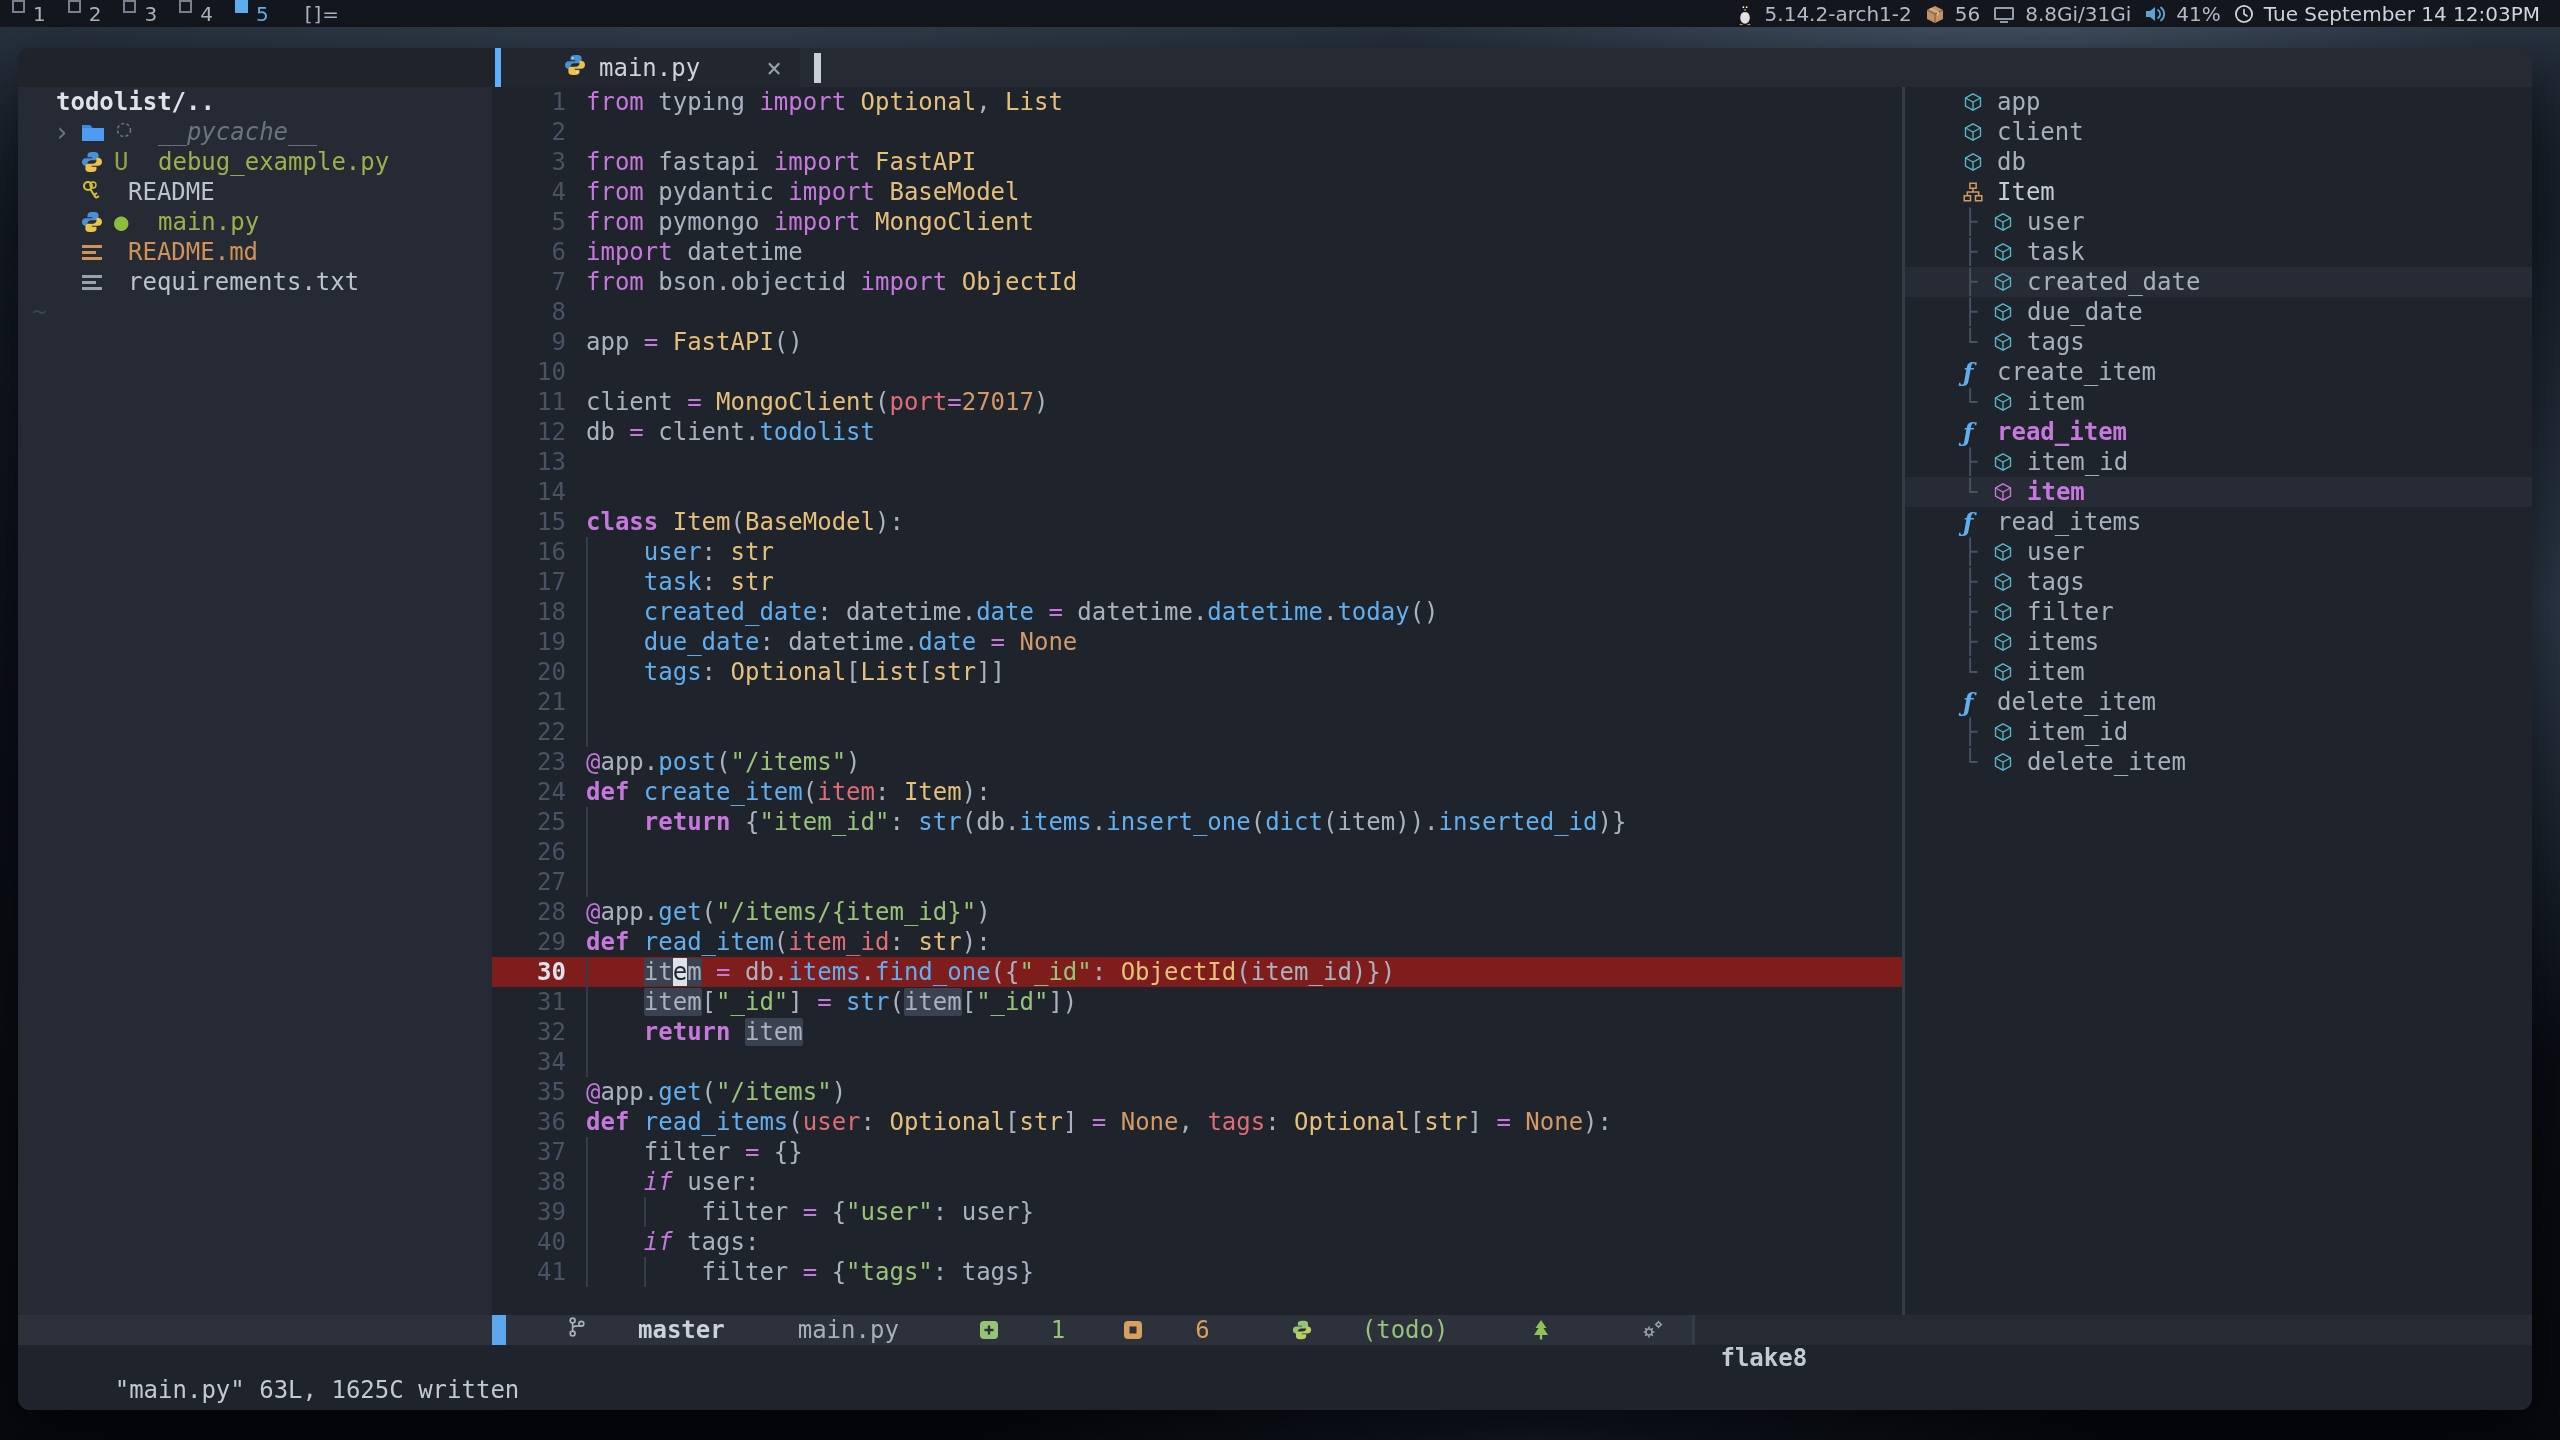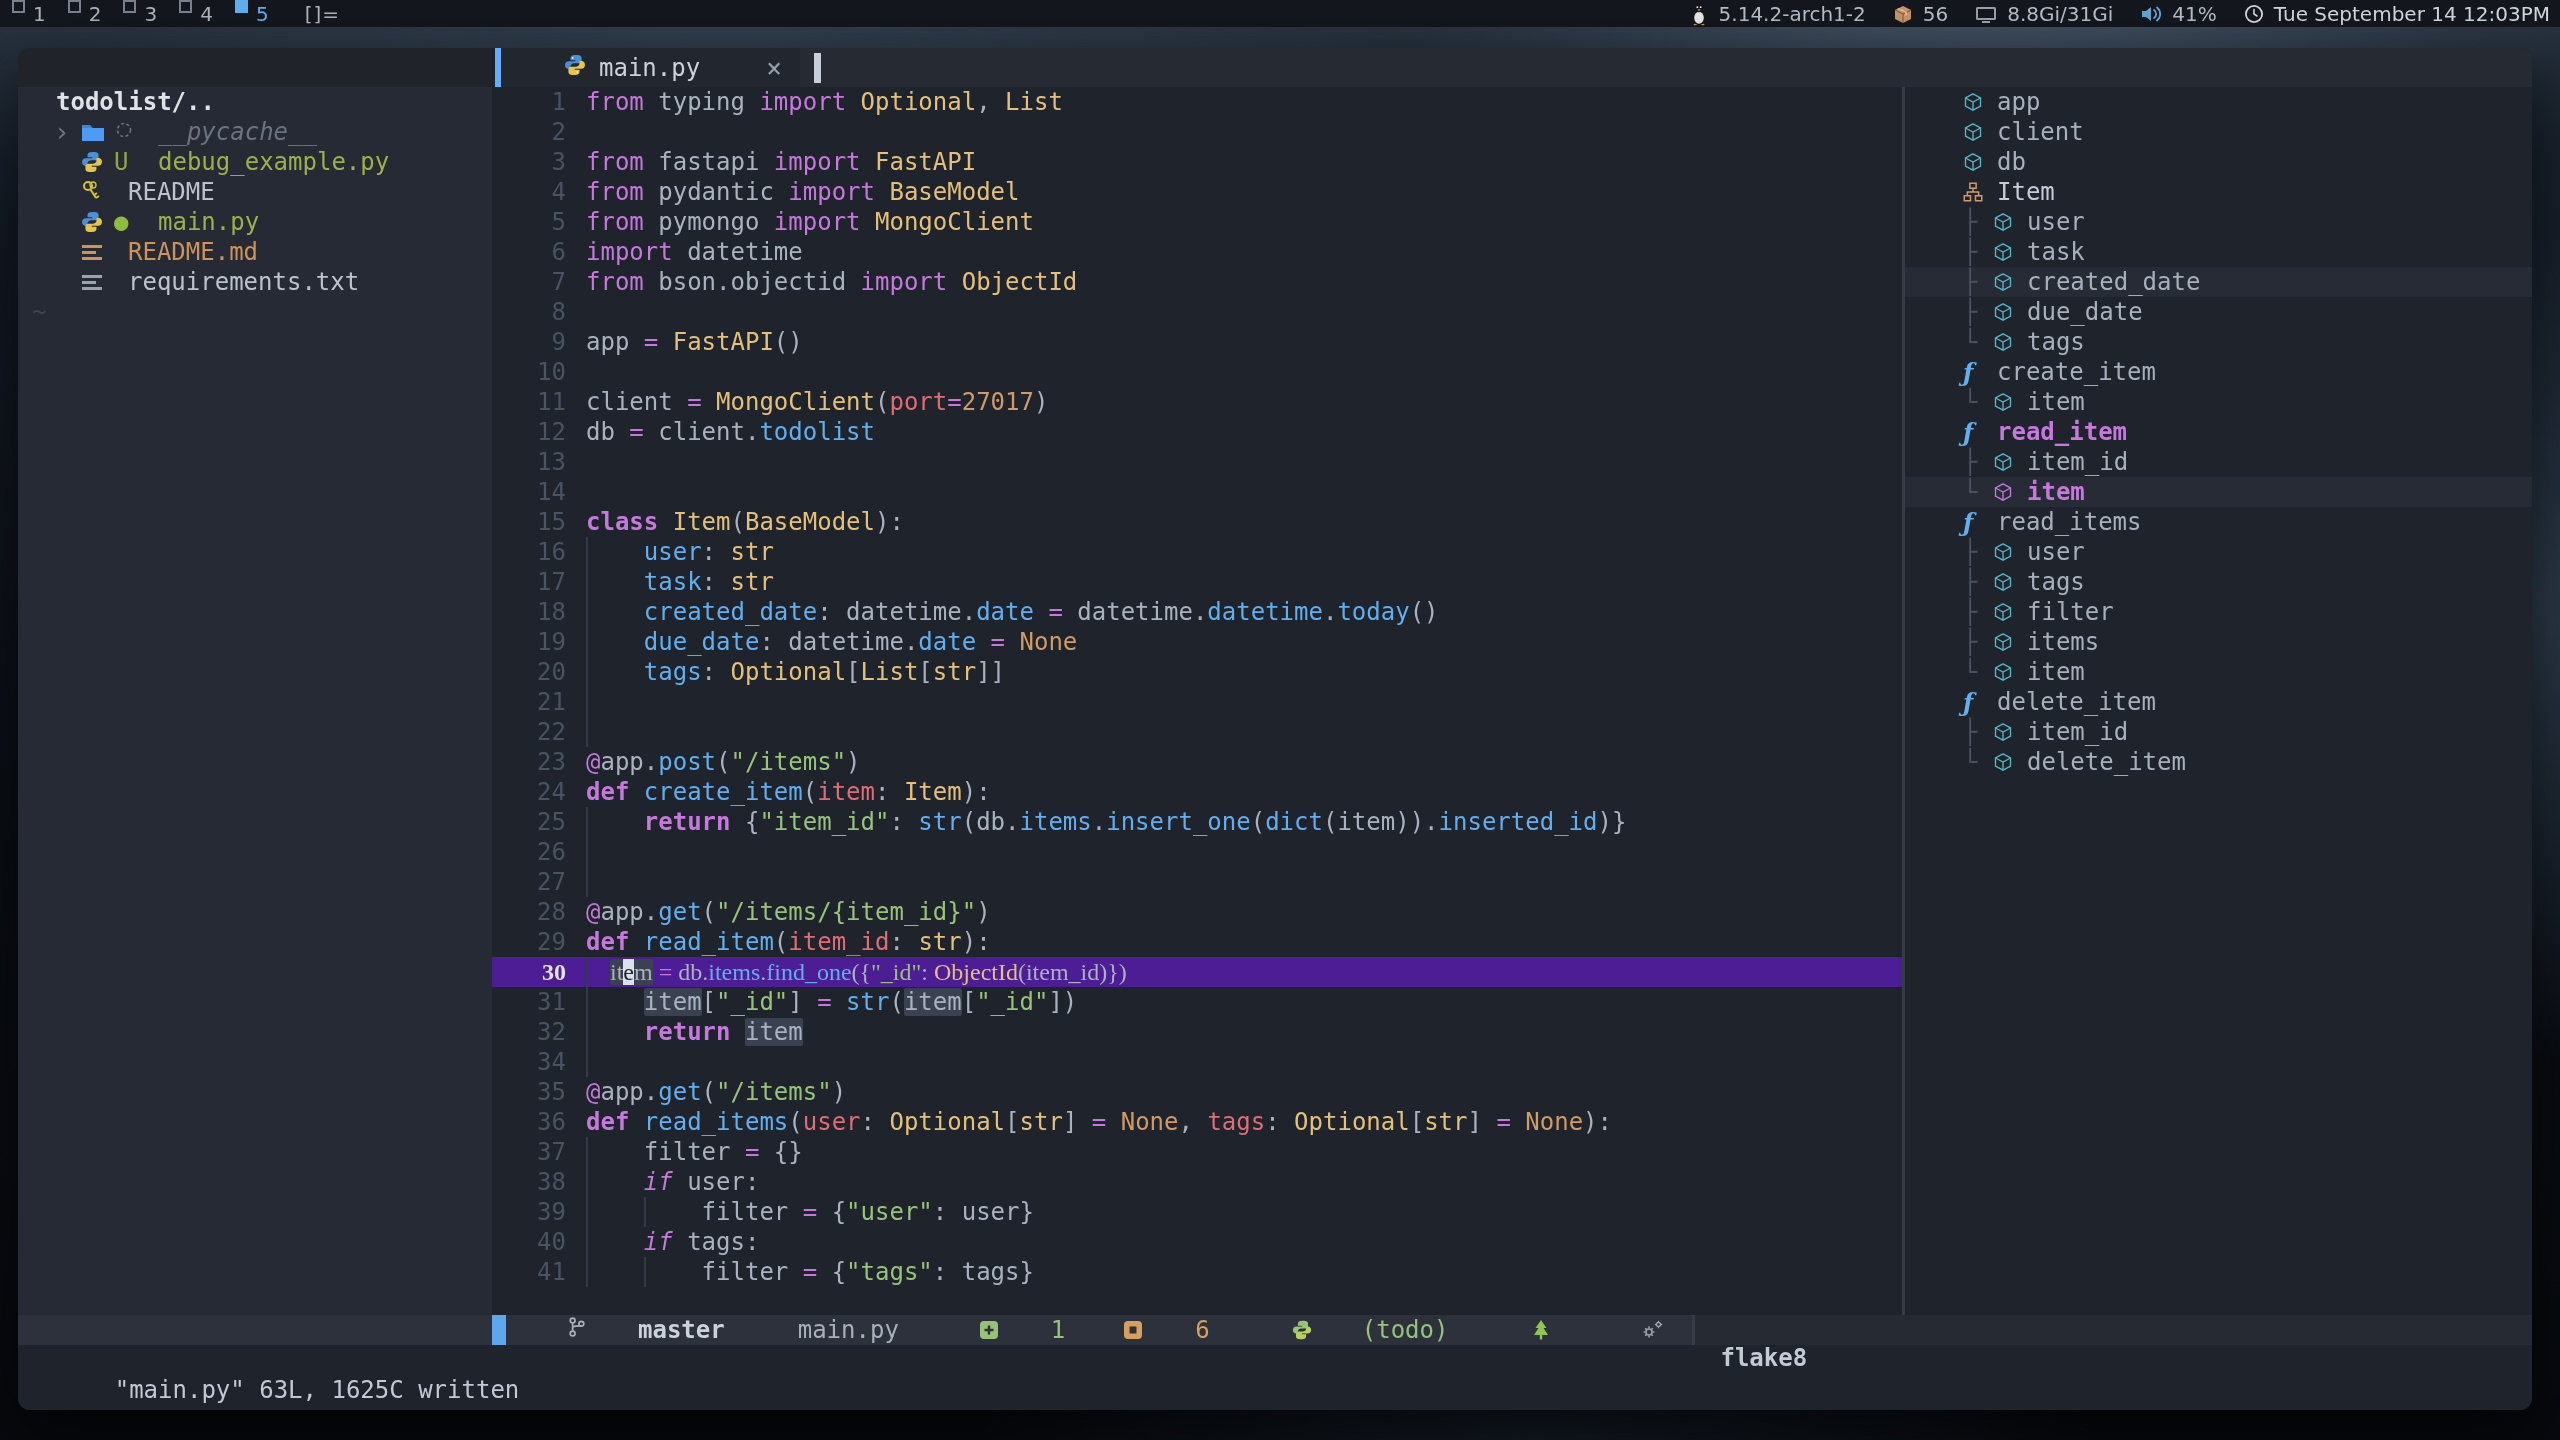--- a/index.html
+++ b/index.html
@@ -14,21 +14,21 @@
   }
   
   #topbar{position:absolute;left:0;top:0;width:2560px;height:27px;background:#14171e;
     display:flex;align-items:center;font-family:"DejaVu Sans",sans-serif;font-size:20px;color:#aeb6c0;}
   .ws-area{display:flex;align-items:center;padding-left:12px;}
   .ws{display:flex;align-items:center;margin-right:22px;cursor:default;}
   .wsq{display:inline-block;width:9px;height:9px;border:2px solid #7a8290;margin-right:8px;transform:translateY(-7px);}
   .ws.active .wsq{background:#5db2f0;border-color:#5db2f0;}
   .ws.active .wsn{color:#5db2f0;}
   #layout-ind{margin-left:14px;color:#aeb6c0;letter-spacing:1px;}
-  .bar-right{margin-left:auto;display:flex;align-items:center;gap:26px;padding-right:10px;}
+  .bar-right{margin-left:auto;display:flex;align-items:center;gap:12px;padding-right:20px;}
   .bar-group{display:flex;align-items:center;gap:9px;}
   .bar-group .val{color:#b7bfc9;}
   .bar-group .val.bright{color:#d3d9e0;}
   .bicon{display:inline-flex;align-items:center;}
   
   #window{position:absolute;left:18px;top:48px;width:2514px;height:1362px;background:#1f232c;
     border-radius:12px;box-shadow:0 24px 70px rgba(0,0,0,.65);overflow:hidden;font-size:24px;}
   
   #tabline{height:39px;display:flex;align-items:stretch;background:#262a33;}
   .tab-offset{width:477px;background:#20242a;}
@@ -51,21 +51,21 @@
   .t-label{margin-left:14px;}
   .st-dim{color:#6b7380;font-style:italic;}
   .st-olive{color:#9db04b;}
   .st-plain{color:#bcc3cc;}
   .st-orange{color:#cf9258;}
   .t-tilde{color:#3e4654;padding-left:14px;}
   #editor{width:1410px;background:#1f232c;position:relative;}
   .line{height:30px;display:flex;white-space:pre;line-height:30px;}
   .line .num{width:74px;text-align:right;color:#495362;flex:none;}
   .line .code{margin-left:20px;position:relative;}
-  .line.cl{background:#4c1d95;font-family:Liberation Serif, serif;}
+  .line.cl{background:#7f1d1d;}
   .line.cl .num{color:#dfe3ea;font-weight:bold;}
   .ig{position:absolute;top:0;bottom:0;border-left:2px solid #343b46;}
   .d{color:#abb2bf;} .k{color:#c678dd;} .kb{color:#c678dd;font-weight:bold;}
   .ki{color:#c678dd;font-style:italic;} .t{color:#e5c07b;} .f{color:#61afef;}
   .s{color:#98c379;} .n{color:#d19a66;} .p{color:#e06c75;}
   .hl{color:#abb2bf;background:#3a4150;border-radius:2px;text-align:right;}
   .cur{background:#dce2ec;color:#22262e;}
   #vsep{width:3px;background:#363c47;}
   #tagbar{flex:1;background:#1f232c;overflow:hidden;}
   .trow{height:30px;display:flex;align-items:center;padding-left:58px;white-space:pre;color:#a8b0bc;}

